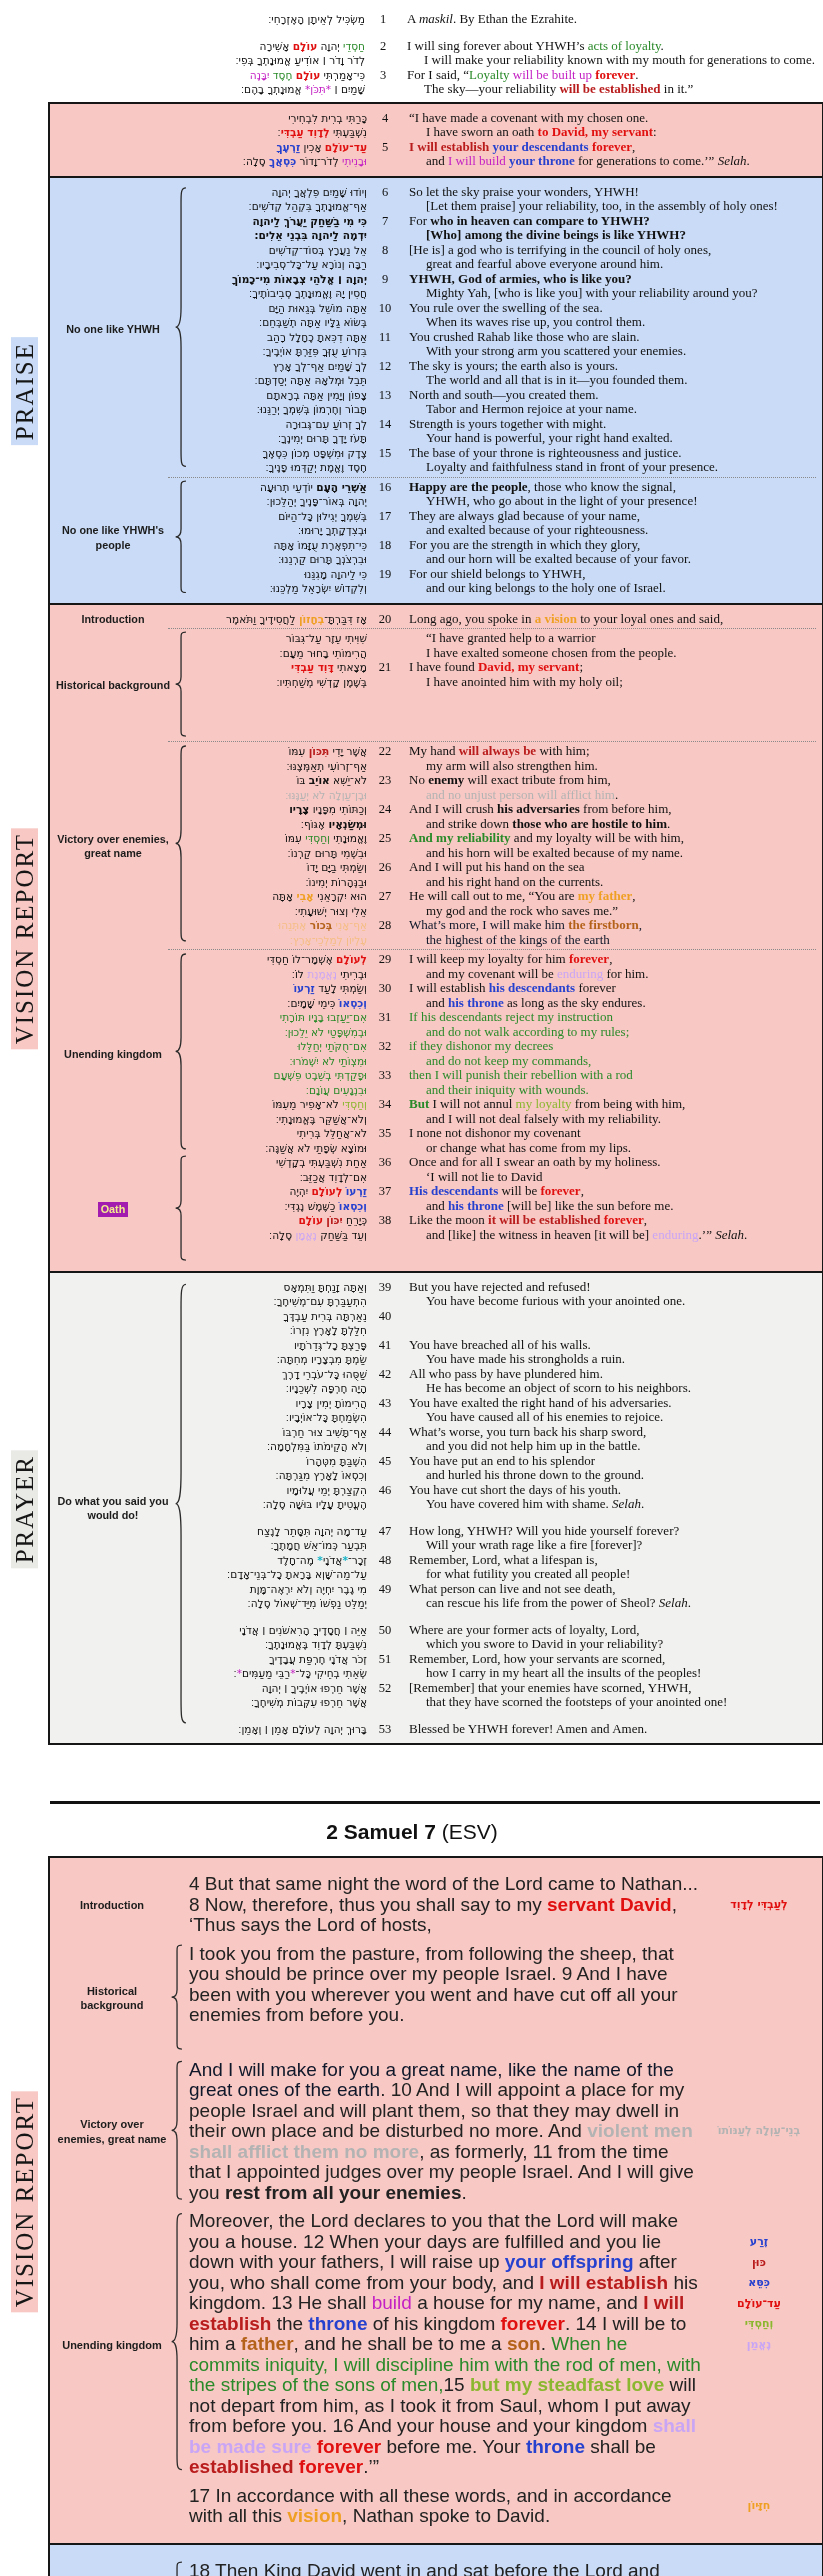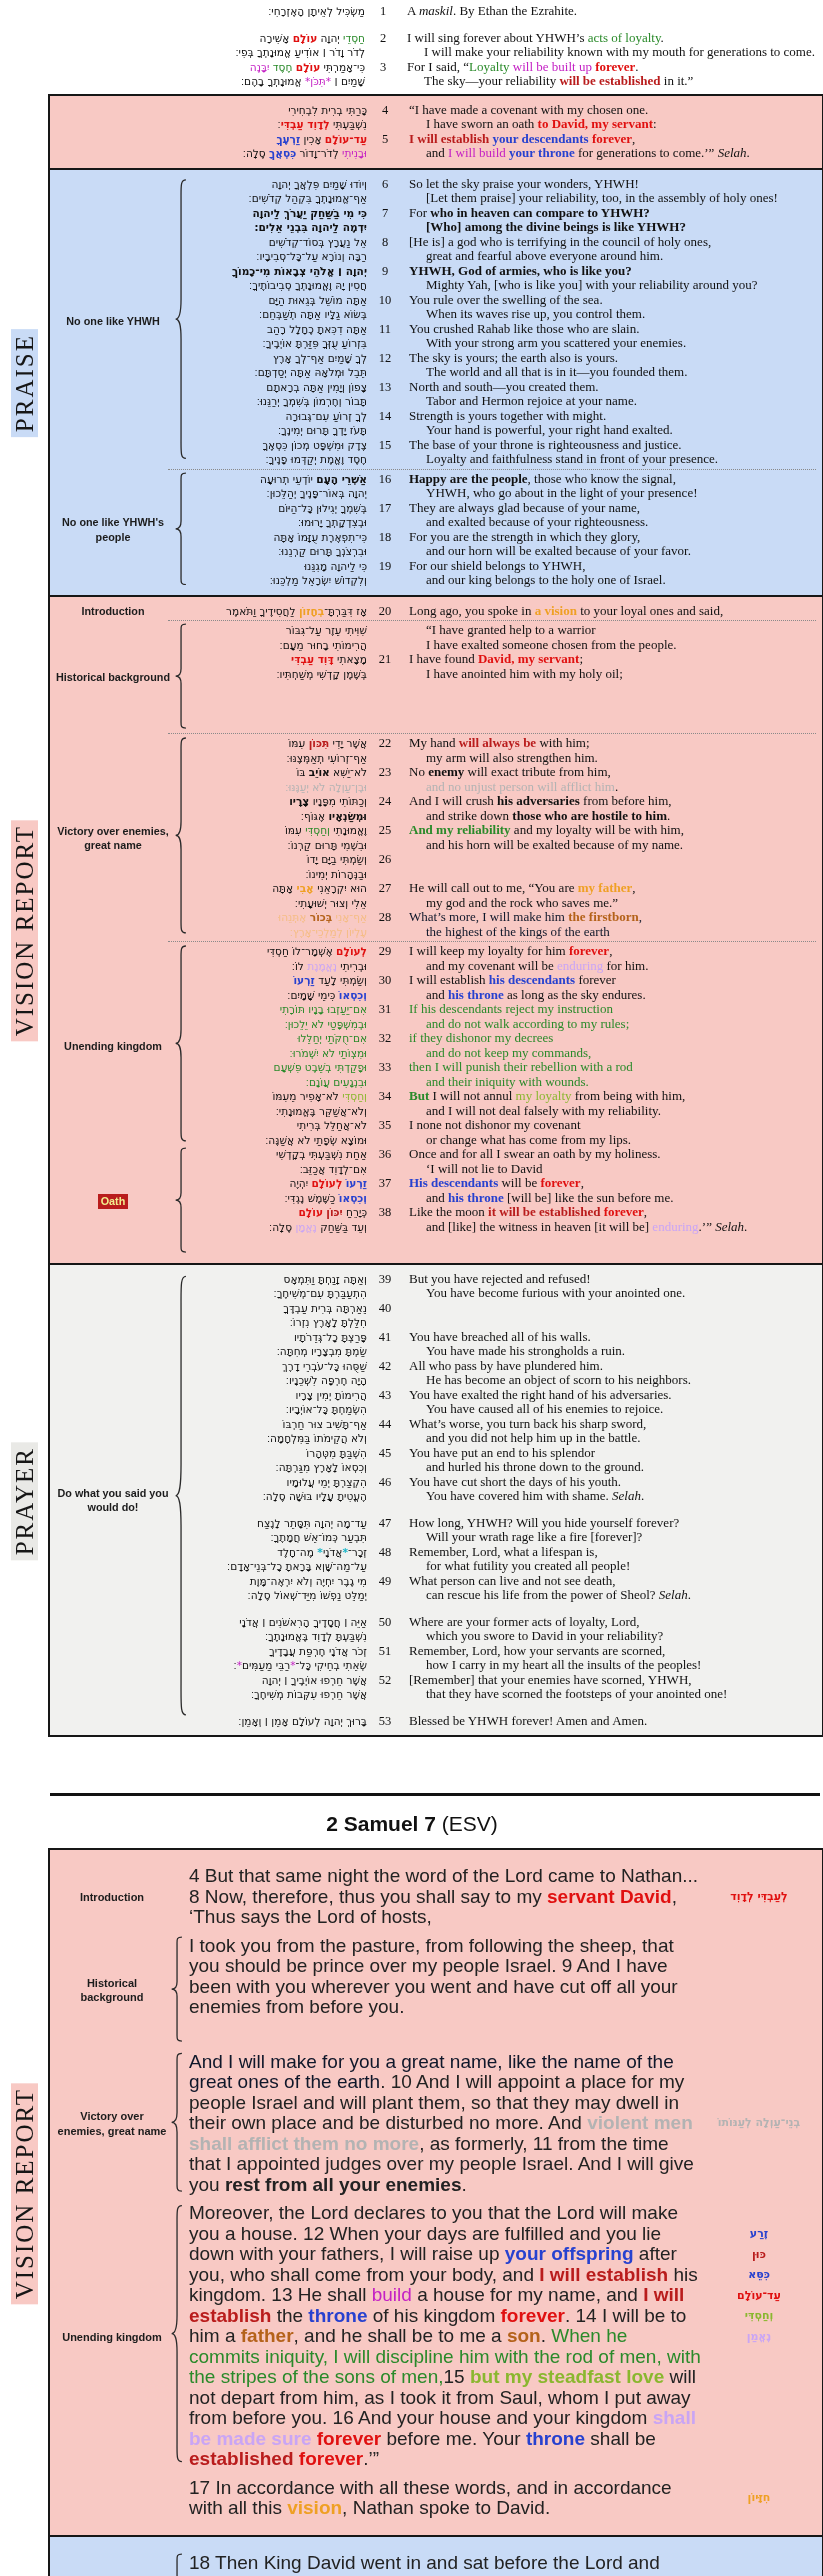--- a/index.html
+++ b/index.html
@@ -3,26 +3,26 @@
 <meta charset="utf-8">
 <style>
   html,body{margin:0;padding:0;background:#fff}
   body{width:824px;font-family:"Liberation Serif",serif;color:#111}
   #page{position:relative;width:824px;padding-top:2px}
   .srow{display:flex;align-items:stretch}
   .mcell{width:48px;flex:none;display:flex;align-items:center;justify-content:center}
   .vlabel{writing-mode:vertical-rl;transform:rotate(180deg);font-family:"Liberation Serif",serif;font-size:25px;letter-spacing:2px;color:#161616;padding:5px 1px;line-height:1;white-space:nowrap}
   .vl-blue{background:#c9dbf6}.vl-pink{background:#f8c9c4}.vl-gray{background:#e9e9e6}
   .box{flex:1;min-width:0;border:2px solid #161616;margin-top:-2px;padding:7px 4px 7px 2px;box-sizing:border-box}
-  .box.noborder{border:none;margin-top:0;padding-top:2px}
+  .box.noborder{border:none;margin-top:8px;padding-top:2px}
   .bg-white{background:#fff}.bg-pink{background:#f8c9c4}.bg-blue{background:#c9dbf6}
   .bg-gray1{background:#f1f1ef}
   .pgroup{display:flex;align-items:stretch}
   .plabel{width:116px;flex:none;display:flex;align-items:center;justify-content:center;text-align:center;font-family:"Liberation Sans",sans-serif;font-weight:700;font-size:10.8px;line-height:1.3;color:#1c1c1c;padding:0 3px}
-  .plabel .hl{background:#b91c1c;color:#f0ecp8a;color:#f2ee8e;padding:0 3px}
+  .plabel .hl{background:#a21caf;color:#f0ecp8a;color:#f2ee8e;padding:0 3px}
   .bracecell{width:15px;flex:none}
   .bracecell svg{width:13px;height:98%;display:block}
   .spacer15{width:15px;flex:none}
   .prows{flex:1;min-width:0}
   .vrow{display:flex;align-items:flex-start}
   .heb{width:178px;flex:none;text-align:right;direction:rtl;font-family:"DejaVu Sans",sans-serif;font-size:10.6px;line-height:14.5px;color:#101010}
   .num{width:36px;flex:none;text-align:center;font-size:12.5px;line-height:14.5px}
   .eng{flex:1;min-width:0;font-size:13px;line-height:14.5px;padding-left:6px}
   .eng .ln.ind{padding-left:17px}
   .dotted{border-top:1px dotted #8a8a8a;margin:2px 2px 2px 116px}
@@ -431,20 +431,24 @@
                   <div class="ln"><span class="s-gB">And my reliability</span><span> and my loyalty will be with him,</span></div>
                   <div class="ln ind"><span>and his horn will be exalted because of my name.</span></div>
                 </div>
               </div>
               <div class="vrow">
                 <div class="heb">
                   <div><span>וְשַׂמְתִּי בַיָּם יָדוֹ</span></div>
                   <div><span>וּבַנְּהָרוֹת יְמִינוֹ׃</span></div>
                 </div>
                 <div class="num">26</div>
+                <div class="eng">
+                  <div class="ln"><span>And I will put his hand on the sea</span></div>
+                  <div class="ln ind"><span>and his right hand on the currents.</span></div>
+                </div>
               </div>
               <div class="vrow">
                 <div class="heb">
                   <div><span>הוּא יִקְרָאֵנִי </span><span class="s-o">אָבִי</span><span> אָתָּה</span></div>
                   <div><span>אֵלִי וְצוּר יְשׁוּעָתִי׃</span></div>
                 </div>
                 <div class="num">27</div>
                 <div class="eng">
                   <div class="ln"><span>He will call out to me, “You are </span><span class="s-o">my father</span><span>,</span></div>
                   <div class="ln ind"><span>my god and the rock who saves me.”</span></div>

